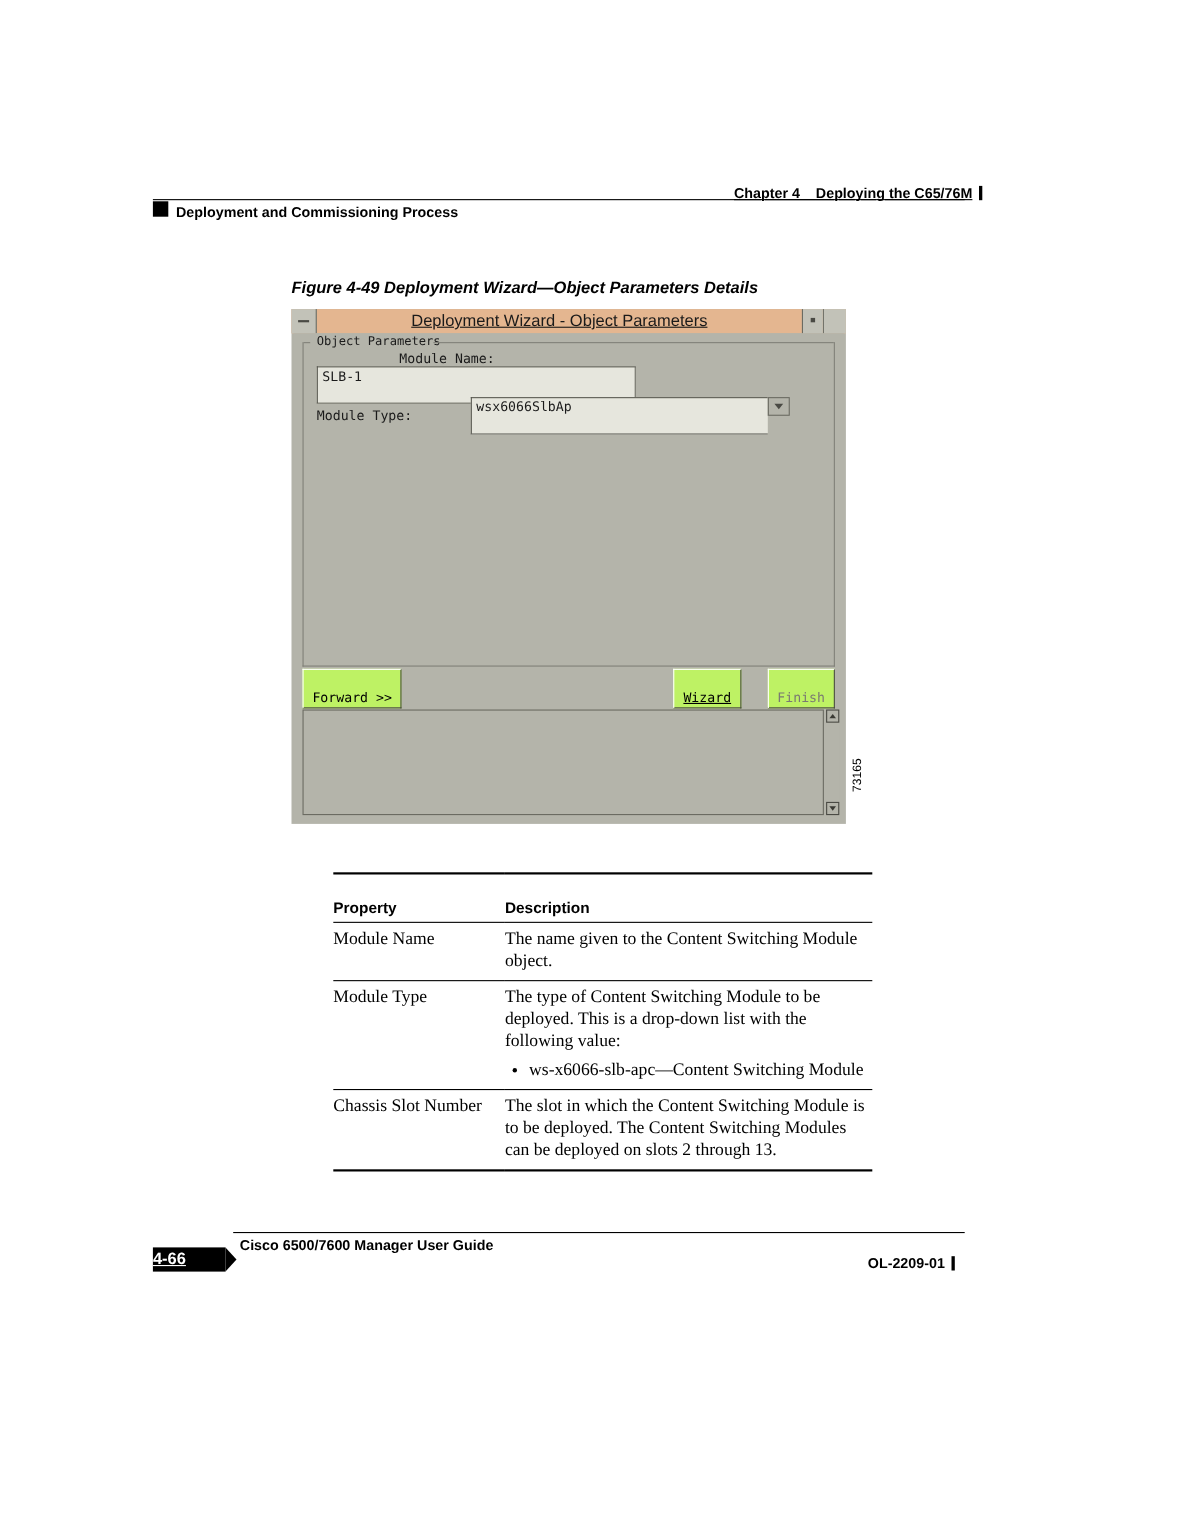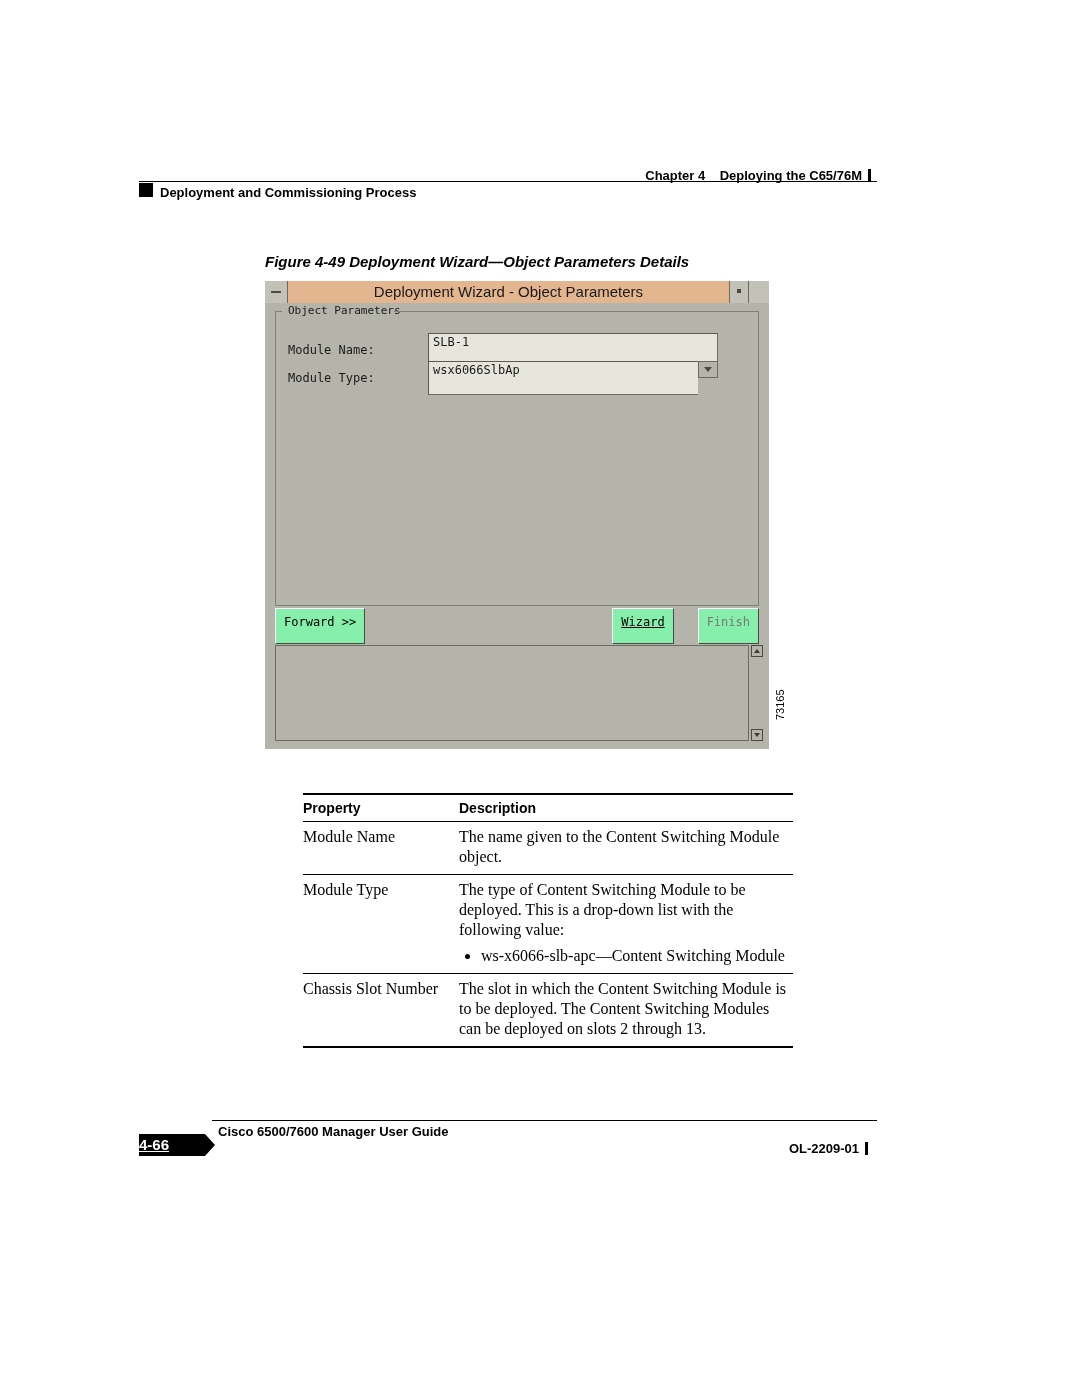--- a/index.html
+++ b/index.html
@@ -13,21 +13,21 @@
     height: 1397px;
     position: relative;
     margin: 0 auto;
     background: #fff;
   }
 
   
   .hdr-chapter {
     position: absolute;
     top: 168px;
-    right: 209px;
+    right: 187px;
     font: bold 13px Arial, sans-serif;
     text-decoration: underline;
   }
   .hdr-chapter .bar {
     display: inline-block;
     width: 3px;
     height: 13px;
     background: #000;
     vertical-align: -2px;
     margin-left: 6px;
@@ -91,20 +91,21 @@
   }
   .shot-title .menu-box span {
     width: 10px; height: 2px; background: #4a4a44;
   }
   .shot-title .title-text {
     flex: 1;
     text-align: center;
     font: 15px Arial, sans-serif;
     line-height: 22px;
     color: #1a1a1a;
+    text-decoration: underline;
   }
   .shot-title .right-box {
     width: 18px;
     height: 22px;
     background: #c2c2b8;
     border-left: 1px solid #6b6b62;
     position: relative;
   }
   .shot-title .right-box::before {
     content: '';
@@ -187,38 +188,38 @@
     box-sizing: border-box;
   }
   .form-row .dd-btn::before {
     content: '';
     position: absolute;
     left: 5px; top: 5px;
     border-left: 4px solid transparent;
     border-right: 4px solid transparent;
     border-top: 5px solid #4a4a44;
   }
-  .row1 { top: 22px; }
+  .row1 { top: 8px; flex-direction: column; }
   .row2 { top: 50px; }
   .row3 { top: 78px; }
 
   
   .btn-row {
     position: absolute;
     left: 8px; right: 8px;
     top: 310px;
     height: 26px;
     display: flex;
     align-items: center;
   }
   .btn {
     height: 36px;
-    padding: 4px 8px;
+    padding: 16px 8px;
     font: 12px "Lucida Console", monospace;
-    background: #86efac;
+    background: #bef264;
     border: 1px solid #fff;
     border-right-color: #4a4a44;
     border-bottom-color: #4a4a44;
     line-height: 18px;
     box-sizing: border-box;
   }
   .btn.disabled { color: #7a7a72; }
   .btn-row .spacer { flex: 1; }
   .btn-row .btn + .btn { margin-left: 24px; }
 
@@ -272,21 +273,21 @@
     left: 303px;
     width: 490px;
     border-collapse: collapse;
     font: 16px "Times New Roman", serif;
   }
   .prop-table th {
     text-align: left;
     font: bold 14px Arial, sans-serif;
     border-top: 2px solid #000;
     border-bottom: 1px solid #000;
-    padding: 5px 6px 5px 0;
+    padding: 22px 6px 5px 0;
     vertical-align: top;
   }
   .prop-table td {
     border-bottom: 1px solid #000;
     padding: 5px 6px 7px 0;
     vertical-align: top;
     line-height: 1.25;
   }
   .prop-table tr:last-child td { border-bottom: 2px solid #000; }
   .prop-table td ul {

